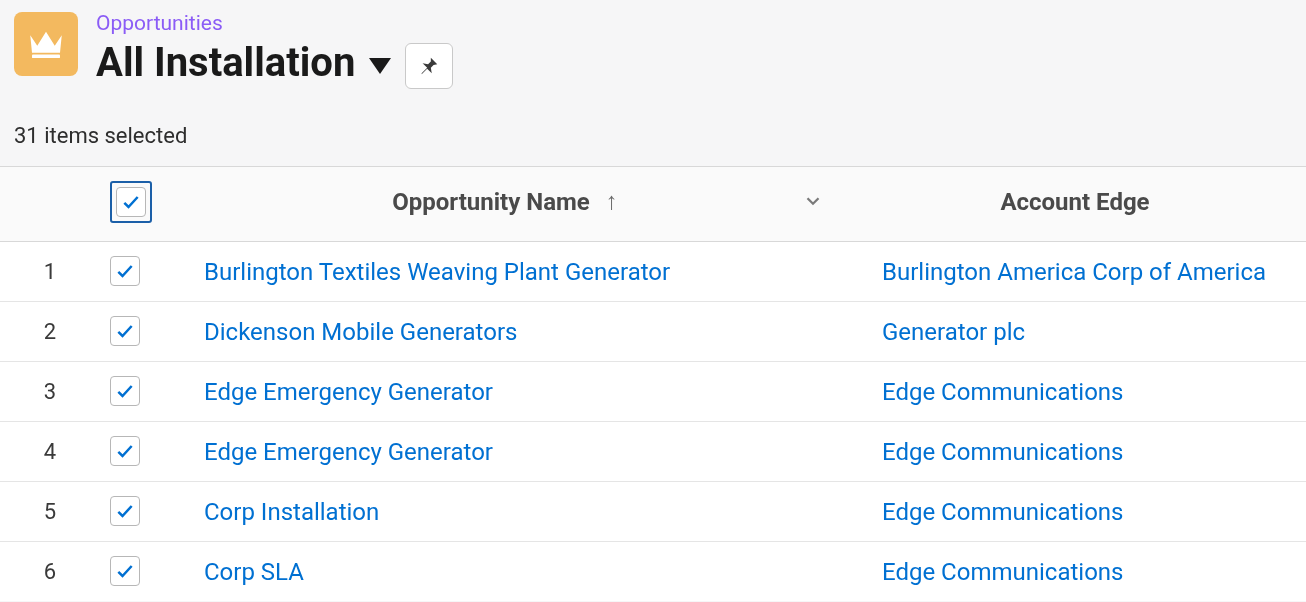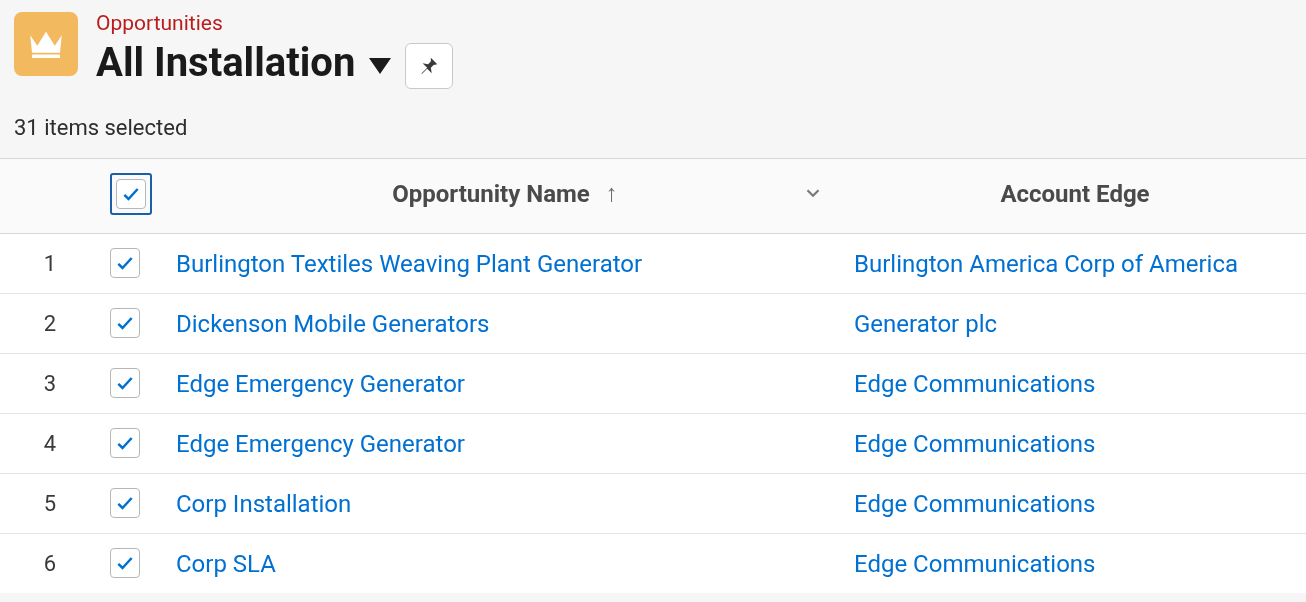--- a/index.html
+++ b/index.html
@@ -28,21 +28,21 @@
     display: flex;
     align-items: center;
     justify-content: center;
     flex-shrink: 0;
   }
   .object-icon svg { width: 42px; height: 42px; fill: #fff; }
 
   .title-block { display: flex; flex-direction: column; gap: 2px; }
   .object-label {
     font-size: 21px;
-    color: #b91c1c;
+    color: #8b5cf6;
     font-weight: 400;
     line-height: 1.1;
   }
   .view-row {
     display: flex;
     align-items: center;
     gap: 14px;
   }
   .view-title {
     font-size: 40px;
@@ -69,21 +69,21 @@
     background: #fff;
     display: flex;
     align-items: center;
     justify-content: center;
     cursor: pointer;
     margin-top: 6px;
   }
   .pin-button svg { width: 22px; height: 22px; fill: #3a3a3a; }
 
   .selection-status {
-    margin-top: 26px;
+    margin-top: 34px;
     font-size: 22px;
     color: #2e2e2e;
   }
 
   
   .table-wrap {
     border-top: 1px solid #d8d8d8;
     background: #fff;
   }
   table {
@@ -141,21 +141,21 @@
   .col-menu-icon {
     position: absolute;
     right: 20px;
     top: 50%;
     transform: translateY(-50%);
     cursor: pointer;
   }
   
   .chevron-svg { width: 22px; height: 22px; stroke:#7a7a7a; stroke-width:2.5; fill:none; }
 
-  a.link { color: #0070d2; text-decoration: none; cursor: pointer; }
+  a.link { color: #0070d2; text-decoration: none; cursor: pointer; margin-left: 28px; }
 
   tbody tr:last-child td { border-bottom: none; }
 
   thead th.col-num, thead th.col-check { font-weight:400; }
 </style>
 </head>
 <body>
 
 <div class="header">
   <div class="header-top">

